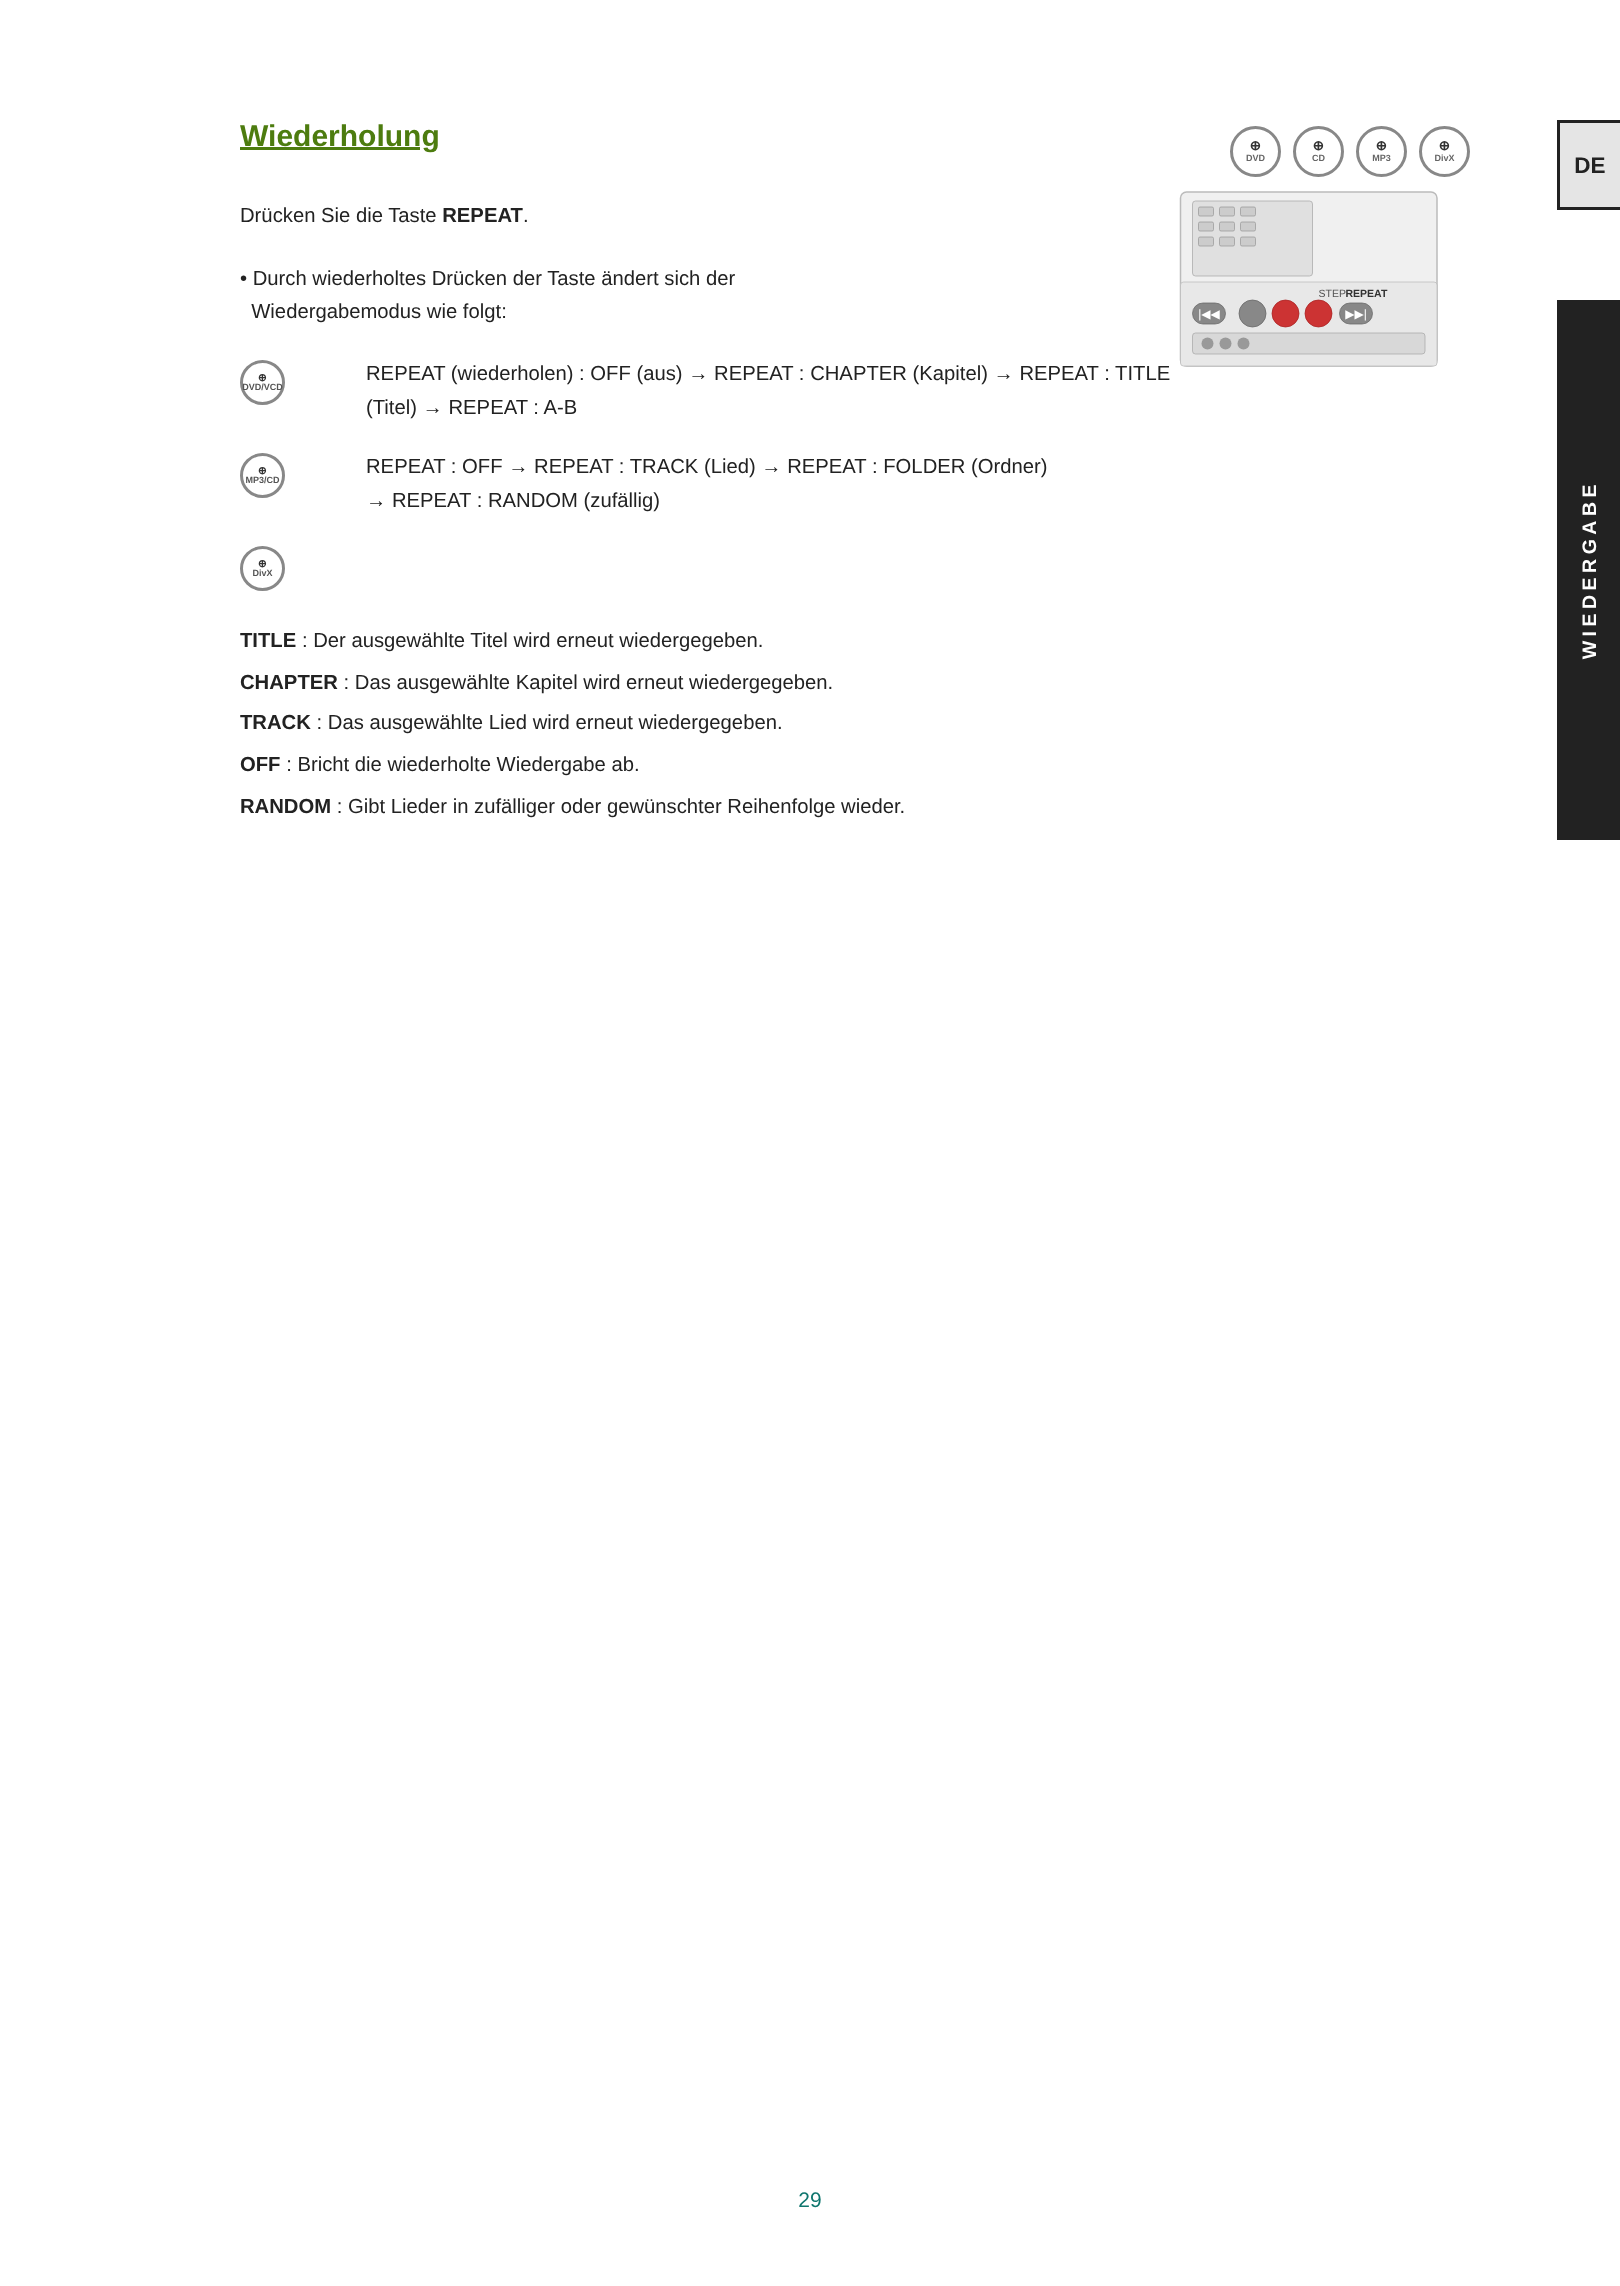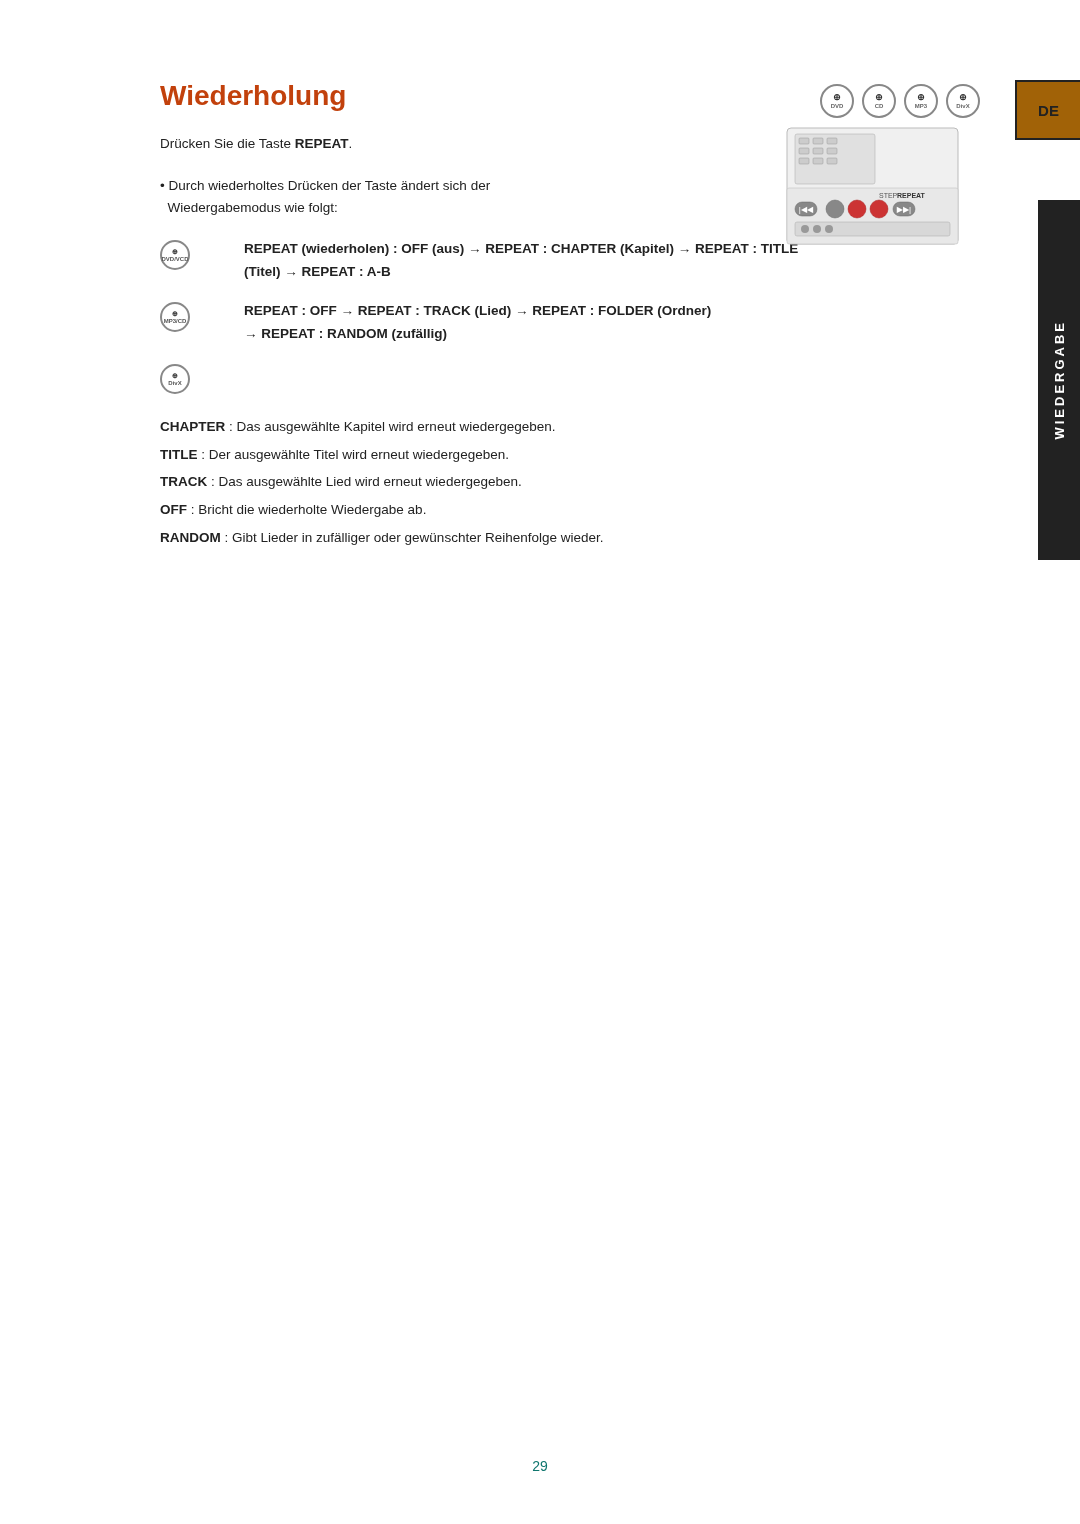--- a/index.html
+++ b/index.html
@@ -40,23 +40,23 @@
       letter-spacing: 3px;
       writing-mode: vertical-rl;
       transform: rotate(180deg);
     }
 
     
     .de-tab {
       position: absolute;
       right: 0;
       top: 80px;
-      width: 65px;
+      width: 42px;
       height: 60px;
-      background: #a16207;
+      background: #e5e5e5;
       border: 2px solid #222;
       border-right: none;
       display: flex;
       align-items: center;
       justify-content: center;
       font-weight: bold;
       font-size: 15px;
     }
 
     .content {
@@ -65,23 +65,24 @@
 
     
     .page-header {
       display: flex;
       align-items: flex-start;
       justify-content: space-between;
       margin-bottom: 18px;
     }
 
     h1 {
-      font-size: 28px;
-      font-weight: bold;
-      color: #c2410c;
+      font-size: 20px;
+      font-weight: bold;
+      color: #4d7c0f;
+      text-decoration: underline;
     }
 
     
     .format-icons {
       display: flex;
       gap: 8px;
       margin-top: 4px;
     }
     .format-icon {
       width: 34px;
@@ -150,21 +151,21 @@
       margin-top: 2px;
     }
 
     .mode-text {
       font-size: 13.5px;
       line-height: 1.7;
       flex: 1;
     }
 
     .mode-text strong {
-      font-weight: bold;
+      font-weight: normal;
       padding-left: 42px;
     }
 
     
     .descriptions {
       margin-top: 20px;
       font-size: 13.5px;
       line-height: 1.9;
     }
 
@@ -294,22 +295,22 @@
 
       <div class="mode-section">
         <div class="mode-icon">
           <span style="font-size:7px;font-weight:bold;color:#333;">⊕</span>
           <span style="font-size:6px;color:#555;">DivX</span>
         </div>
       </div>
     </div>
 
     <div class="descriptions">
+      <p><strong>TITLE</strong> : Der ausgewählte Titel wird erneut wiedergegeben.</p>
       <p><strong>CHAPTER</strong> : Das ausgewählte Kapitel wird erneut wiedergegeben.</p>
-      <p><strong>TITLE</strong> : Der ausgewählte Titel wird erneut wiedergegeben.</p>
       <p><strong>TRACK</strong> : Das ausgewählte Lied wird erneut wiedergegeben.</p>
       <p><strong>OFF</strong> : Bricht die wiederholte Wiedergabe ab.</p>
       <p><strong>RANDOM</strong> : Gibt Lieder in zufälliger oder gewünschter Reihenfolge wieder.</p>
     </div>
 
   </div>
 
   <div class="page-number">
     <span>29</span>
   </div>

